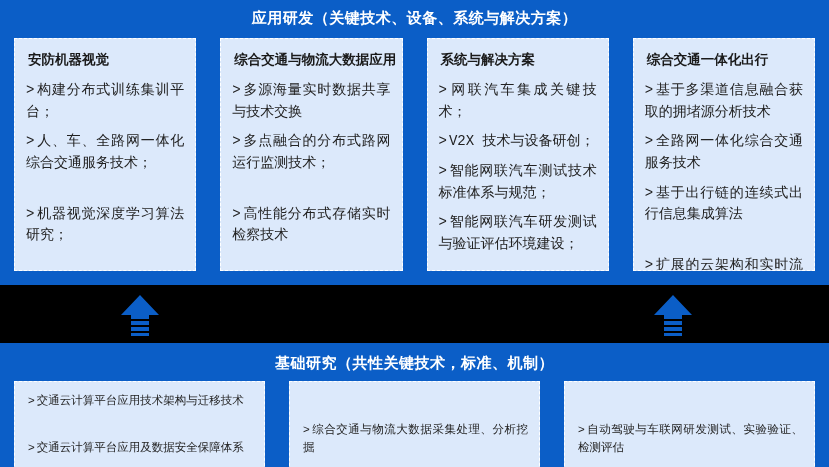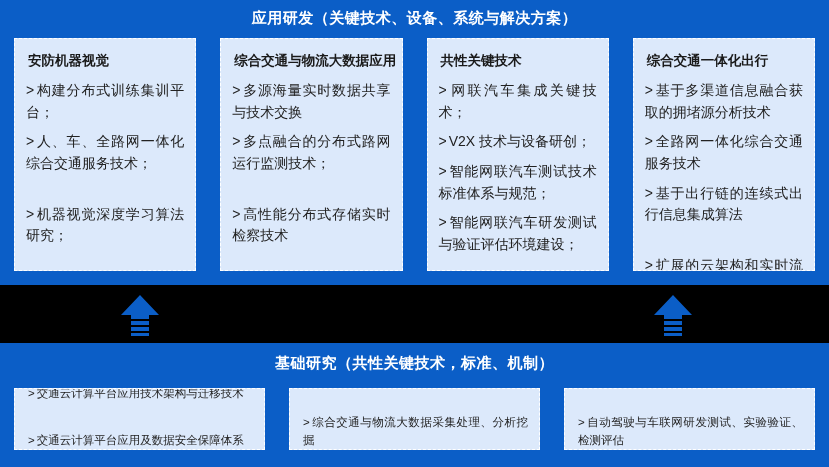--- a/index.html
+++ b/index.html
@@ -18,21 +18,21 @@
     background: #0b5ec7;
   }
 
   
   .section {
     position: absolute;
     left: 0;
     width: 829px;
     background: #0b5ec7;
   }
-  #upper-section { top: 0; height: 326px; }
+  #upper-section { top: 0; height: 326px; font-family: Liberation Mono, monospace; }
   #lower-section { top: 343px; height: 124px; }
 
   .section-title {
     position: absolute;
     left: 0;
     width: 829px;
     text-align: center;
     color: #ffffff;
     font-size: 15px;
     font-weight: bold;
@@ -49,23 +49,24 @@
     gap: 24px;
   }
   #upper-cards {
     left: 14px;
     top: 38px;
     width: 801px;
     height: 233px;
   }
   #lower-cards {
     left: 14px;
-    top: 45px;
+    top: 52px;
     width: 801px;
     height: 62px;
+    align-items: center;
   }
 
   .card {
     flex: 1 1 0;
     box-sizing: border-box;
     background: #dce9fb;
     border: 1px dashed #ffffff;
     padding: 12px 11px 10px 11px;
     overflow: hidden;
   }
@@ -149,21 +150,21 @@
       <div class="card">
         <div class="card-title">综合交通与物流大数据应用</div>
         <ul class="bullet-list">
           <li class="bullet"><span class="gt">&gt;</span><span>多源海量实时数据共享与技术交换</span></li>
           <li class="bullet"><span class="gt">&gt;</span><span>多点融合的分布式路网运行监测技术；</span></li>
           <li class="bullet"><span class="gt">&gt;</span><span>高性能分布式存储实时检察技术</span></li>
         </ul>
       </div>
 
       <div class="card">
-        <div class="card-title">共性关键技术</div>
+        <div class="card-title">系统与解决方案</div>
         <ul class="bullet-list">
           <li class="bullet"><span class="gt">&gt;</span><span>网联汽车集成关键技术；</span></li>
           <li class="bullet"><span class="gt">&gt;</span><span>V2X 技术与设备研创；</span></li>
           <li class="bullet"><span class="gt">&gt;</span><span>智能网联汽车测试技术标准体系与规范；</span></li>
           <li class="bullet"><span class="gt">&gt;</span><span>智能网联汽车研发测试与验证评估环境建设；</span></li>
           <li class="bullet"><span class="gt">&gt;</span><span>智能网联汽车测试政策与法律法规</span></li>
         </ul>
       </div>
 
       <div class="card">

